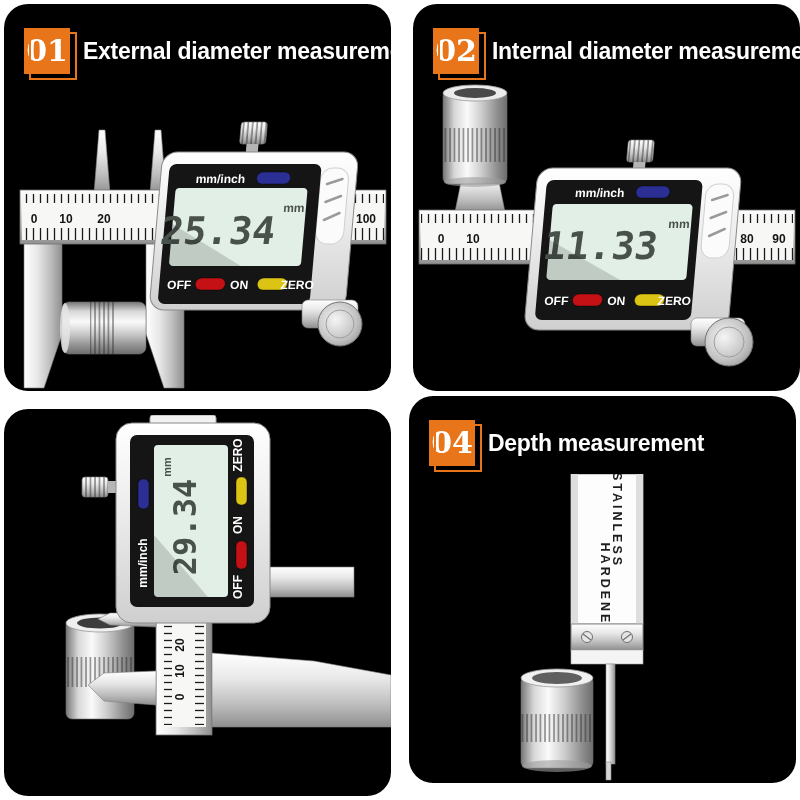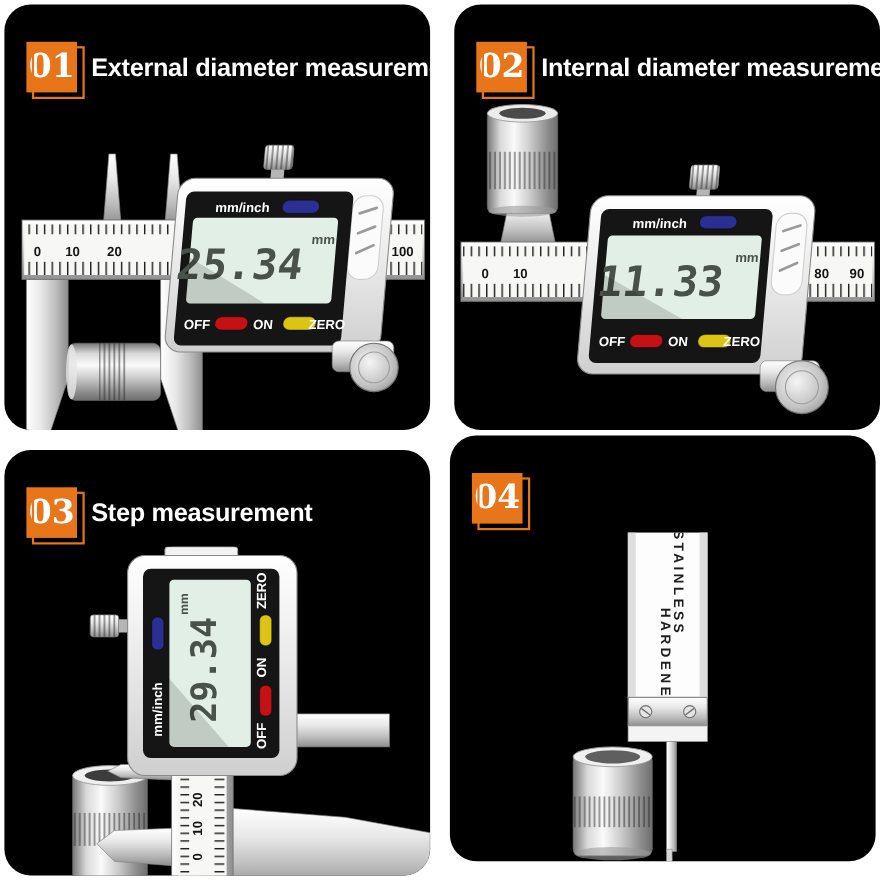--- a/index.html
+++ b/index.html
@@ -4,21 +4,21 @@
 <style>
   :root{ --orange:#e8751a; }
   html,body{margin:0;padding:0;}
   body{width:800px;height:800px;background:#ffffff;font-family:"Liberation Sans",sans-serif;}
   .board{position:relative;width:800px;height:800px;background:#ffffff;overflow:hidden;}
   .panel{position:absolute;width:387px;height:387px;background:#000;border-radius:24px;overflow:hidden;}
   #p1{left:4px;top:4px}
   #p2{left:413px;top:4px}
   #p3{left:4px;top:409px}
   #p4{left:409px;top:396px}
-  .hdr{display:flex;align-items:center;gap:13px;padding:32px 8px 0 20px;height:50px;}
+  .hdr{display:flex;align-items:center;gap:13px;padding:22px 8px 0 20px;height:50px;}
   .badge{position:relative;width:46px;height:46px;background:var(--orange);
          display:flex;align-items:center;justify-content:center;flex:0 0 auto;}
   .badge::after{content:"";position:absolute;left:5px;top:4px;width:44px;height:44px;
          border:2px solid var(--orange);}
   .badge span{font-family:"DejaVu Serif",serif;font-weight:700;font-size:30px;color:#fff;line-height:1;position:relative;}
   .title{color:#fff;font-weight:700;font-size:23px;letter-spacing:-0.3px;margin:0;white-space:nowrap;}
   svg.scene{display:block;margin-top:6px;}
   text{font-family:"Liberation Sans",sans-serif;}
   .lcdnum{font-family:"DejaVu Sans Mono",monospace;font-weight:700;}
   .scalenum{font-weight:700;font-size:12px;fill:#141414;}
@@ -202,26 +202,20 @@
         <rect x="226" y="212" width="30" height="12" rx="6" stroke="rgba(0,0,0,0.4)" fill="#dcc414"></rect>
         <text class="btnlabel" x="266" y="223" text-anchor="middle" font-size="11">ZERO</text>
       </g>
       <rect x="278" y="236" width="54" height="28" rx="6" fill="url(#gSilver)" stroke="#7d7d7d" stroke-width="0.6"></rect>
       <circle cx="316" cy="260" r="24" fill="url(#gWheel)" stroke="#707070"></circle>
       <circle cx="316" cy="260" r="15" fill="none" stroke="#9e9e9e" stroke-width="1"></circle>
     </svg>
   </div>
 
   <div class="panel" id="p3">
-    <div class="hdr">
-      <div class="badge">
-        <span>03</span>
-      </div>
-      <h2 class="title">Step measurement</h2>
-    </div>
     <svg class="scene" width="387" height="322" viewBox="0 0 387 322">
 
       <rect x="152" y="0" width="56" height="320" fill="url(#gSilverH)" stroke="#6f6f6f" stroke-width="0.8"></rect>
       <rect x="146" y="0" width="66" height="22" rx="3" fill="#f2f2f2" stroke="#a5a5a5"></rect>
 
       <g>
         <rect x="158" y="206" width="44" height="106" fill="#f7f7f5"></rect>
         <rect x="160" y="208" width="8" height="102" fill="url(#pTicksV)"></rect>
         <rect x="191" y="208" width="9" height="102" fill="url(#pTicksV)"></rect>
         <text class="scalenum" transform="translate(180,282) rotate(-90)" text-anchor="middle">0</text>
@@ -263,20 +257,21 @@
         <text class="btnlabel" transform="translate(238,40) rotate(-90)" text-anchor="middle" font-size="10.5">ZERO</text>
       </g>
     </svg>
   </div>
 
   <div class="panel" id="p4">
     <div class="hdr">
       <div class="badge">
         <span>04</span>
       </div>
+      <h2 class="title">Depth measurement</h2>
     </div>
     <svg class="scene" width="387" height="322" viewBox="0 0 387 322">
 
       <g>
         <rect x="162" y="0" width="72" height="150" fill="#fdfdfd" stroke="#999999"></rect>
         <rect x="162" y="0" width="7" height="150" fill="#dedede"></rect>
         <rect x="227" y="0" width="7" height="150" fill="#dedede"></rect>
         <text class="rodtxt" transform="translate(204,46) rotate(90)" text-anchor="middle">STAINLESS</text>
         <text class="rodtxt" transform="translate(192,116) rotate(90)" text-anchor="middle">HARDENED</text>
         <rect x="162" y="150" width="72" height="26" fill="url(#gSilver)" stroke="#888"></rect>

